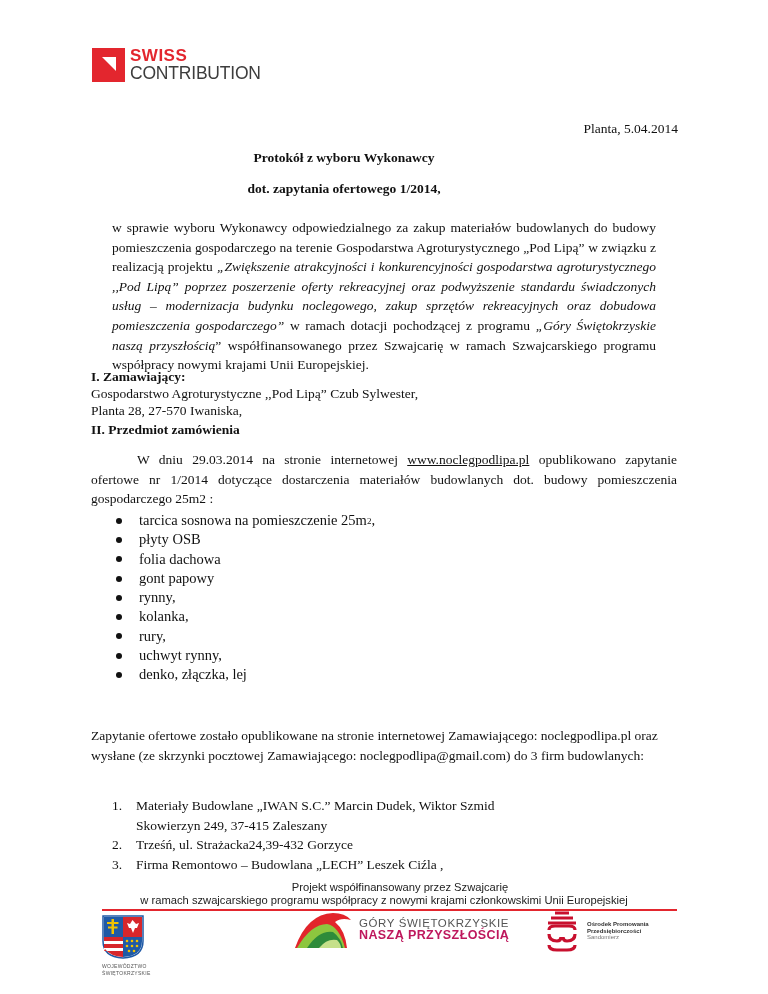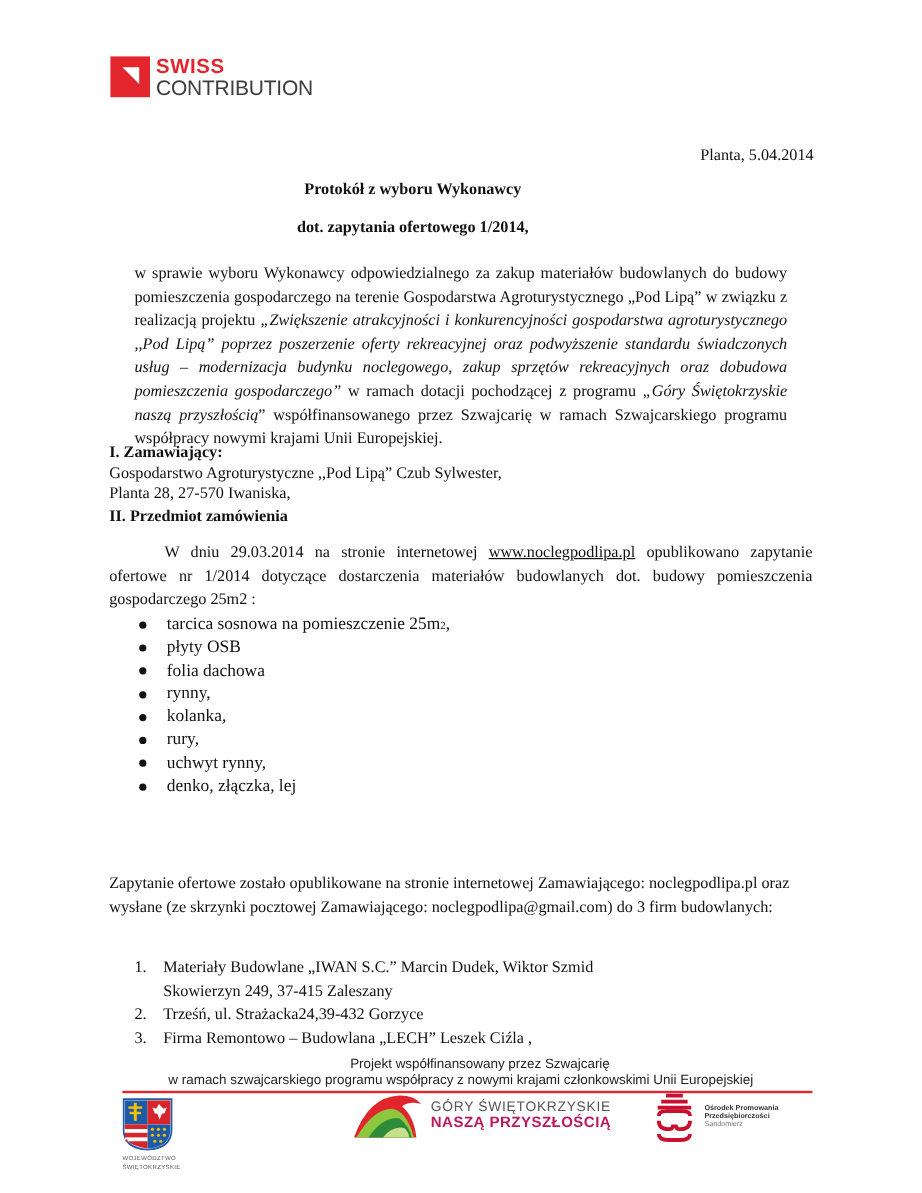--- a/index.html
+++ b/index.html
@@ -1,20 +1,20 @@
 <!DOCTYPE html>
 <html><head>
   <meta charset="utf-8">
   <style>
     * { box-sizing: border-box; margin: 0; padding: 0; }
     html, body { width: 768px; height: 994px; background: #ffffff; overflow: hidden; }
     body { position: relative; font-family: "Liberation Serif", "DejaVu Serif", serif; color: #111; }
 
     
-    .swiss-logo { position: absolute; left: 92px; top: 47px; display: flex; }
+    .swiss-logo { position: absolute; left: 92px; top: 47px; display: flex; align-items: center; }
     .swiss-square { width: 33px; height: 34px; background: #e3262e; position: relative; margin-right: 5px; }
     .swiss-square svg { position: absolute; left: 0; top: 0; }
     .swiss-text { display: flex; flex-direction: column; font-family: "Liberation Sans", "DejaVu Sans", sans-serif; line-height: 1; }
     .swiss-word { color: #e3262e; font-weight: bold; font-size: 17px; letter-spacing: 0.5px; }
     .contrib-word { color: #3d3d3d; font-size: 17.5px; margin-top: 1px; letter-spacing: -0.2px; }
 
     .place-date { position: absolute; right: 90px; top: 121px; font-size: 13.5px; }
     .title { position: absolute; left: 0; width: 688px; text-align: center; font-weight: bold; font-size: 13.5px; }
     .title-1 { top: 150px; }
     .title-2 { top: 181px; }
@@ -98,20 +98,24 @@
       <sup>2</sup>
       <span> ,</span>
     </li>
   <li>
       <span class="dot"></span>
       <span>płyty OSB</span>
     </li>
   <li>
       <span class="dot"></span>
       <span>folia dachowa</span>
+    </li>
+  <li>
+      <span class="dot"></span>
+      <span>gont papowy</span>
     </li>
   <li>
       <span class="dot"></span>
       <span>rynny,</span>
     </li>
   <li>
       <span class="dot"></span>
       <span>kolanka,</span>
     </li>
   <li>

